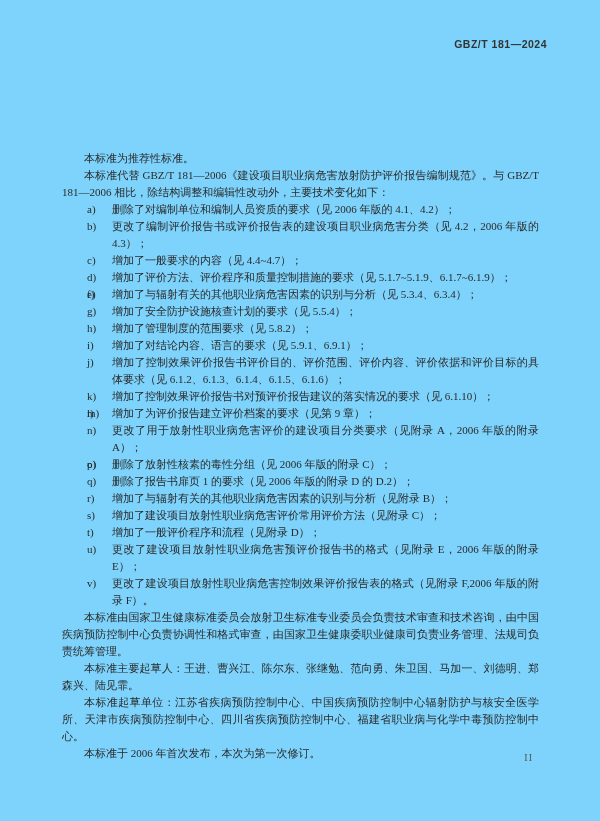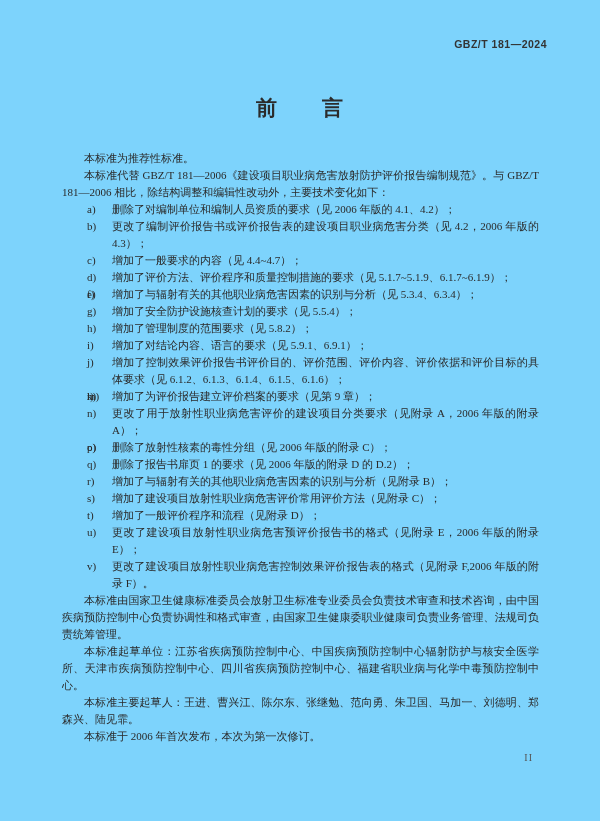--- a/index.html
+++ b/index.html
@@ -73,21 +73,20 @@
     font-family: "Liberation Serif", "DejaVu Serif", serif;
   }
 </style>
 </head>
 <body>
 
 <div class="page">
 
   <div class="doc-header">GBZ/T 181—2024</div>
 
-  <h1 class="doc-title">前　　言</h1>
 
   <div class="content">
 
     <div>
 
         <p class="para">本标准为推荐性标准。</p>
 
         <p class="para">本标准代替 GBZ/T 181—2006《建设项目职业病危害放射防护评价报告编制规范》。与 GBZ/T 181—2006 相比，除结构调整和编辑性改动外，主要技术变化如下：</p>
       </div>
 
@@ -137,20 +136,21 @@
           <span class="change-text">增加了对结论内容、语言的要求（见 5.9.1、6.9.1）；</span>
         </li>
 
         <li class="change-item">
           <span class="change-label">j)</span>
           <span class="change-text">增加了控制效果评价报告书评价目的、评价范围、评价内容、评价依据和评价目标的具体要求（见 6.1.2、6.1.3、6.1.4、6.1.5、6.1.6）；</span>
         </li>
 
         <li class="change-item">
           <span class="change-label">k)</span>
+          <span class="change-text">增加了控制效果评价报告书对预评价报告建议的落实情况的要求（见 6.1.10）；</span>
         </li>
 
         <li class="change-item">
           <span class="change-label">l)</span>
         </li>
 
         <li class="change-item">
           <span class="change-label">m)</span>
           <span class="change-text">增加了为评价报告建立评价档案的要求（见第 9 章）；</span>
         </li>
@@ -197,23 +197,23 @@
         <li class="change-item">
           <span class="change-label">v)</span>
           <span class="change-text">更改了建设项目放射性职业病危害控制效果评价报告表的格式（见附录 F,2006 年版的附录 F）。</span>
         </li>
       </ol>
 
     <div>
 
         <p class="para">本标准由国家卫生健康标准委员会放射卫生标准专业委员会负责技术审查和技术咨询，由中国疾病预防控制中心负责协调性和格式审查，由国家卫生健康委职业健康司负责业务管理、法规司负责统筹管理。</p>
 
+        <p class="para">本标准主要起草人：王进、曹兴江、陈尔东、张继勉、范向勇、朱卫国、马加一、刘德明、郑森兴、陆见霏。</p>
+
         <p class="para">本标准起草单位：江苏省疾病预防控制中心、中国疾病预防控制中心辐射防护与核安全医学所、天津市疾病预防控制中心、四川省疾病预防控制中心、福建省职业病与化学中毒预防控制中心。</p>
-
-        <p class="para">本标准主要起草人：王进、曹兴江、陈尔东、张继勉、范向勇、朱卫国、马加一、刘德明、郑森兴、陆见霏。</p>
 
         <p class="para">本标准于 2006 年首次发布，本次为第一次修订。</p>
       </div>
 
   </div>
 
   <div class="page-number">II</div>
 
 </div>
 

